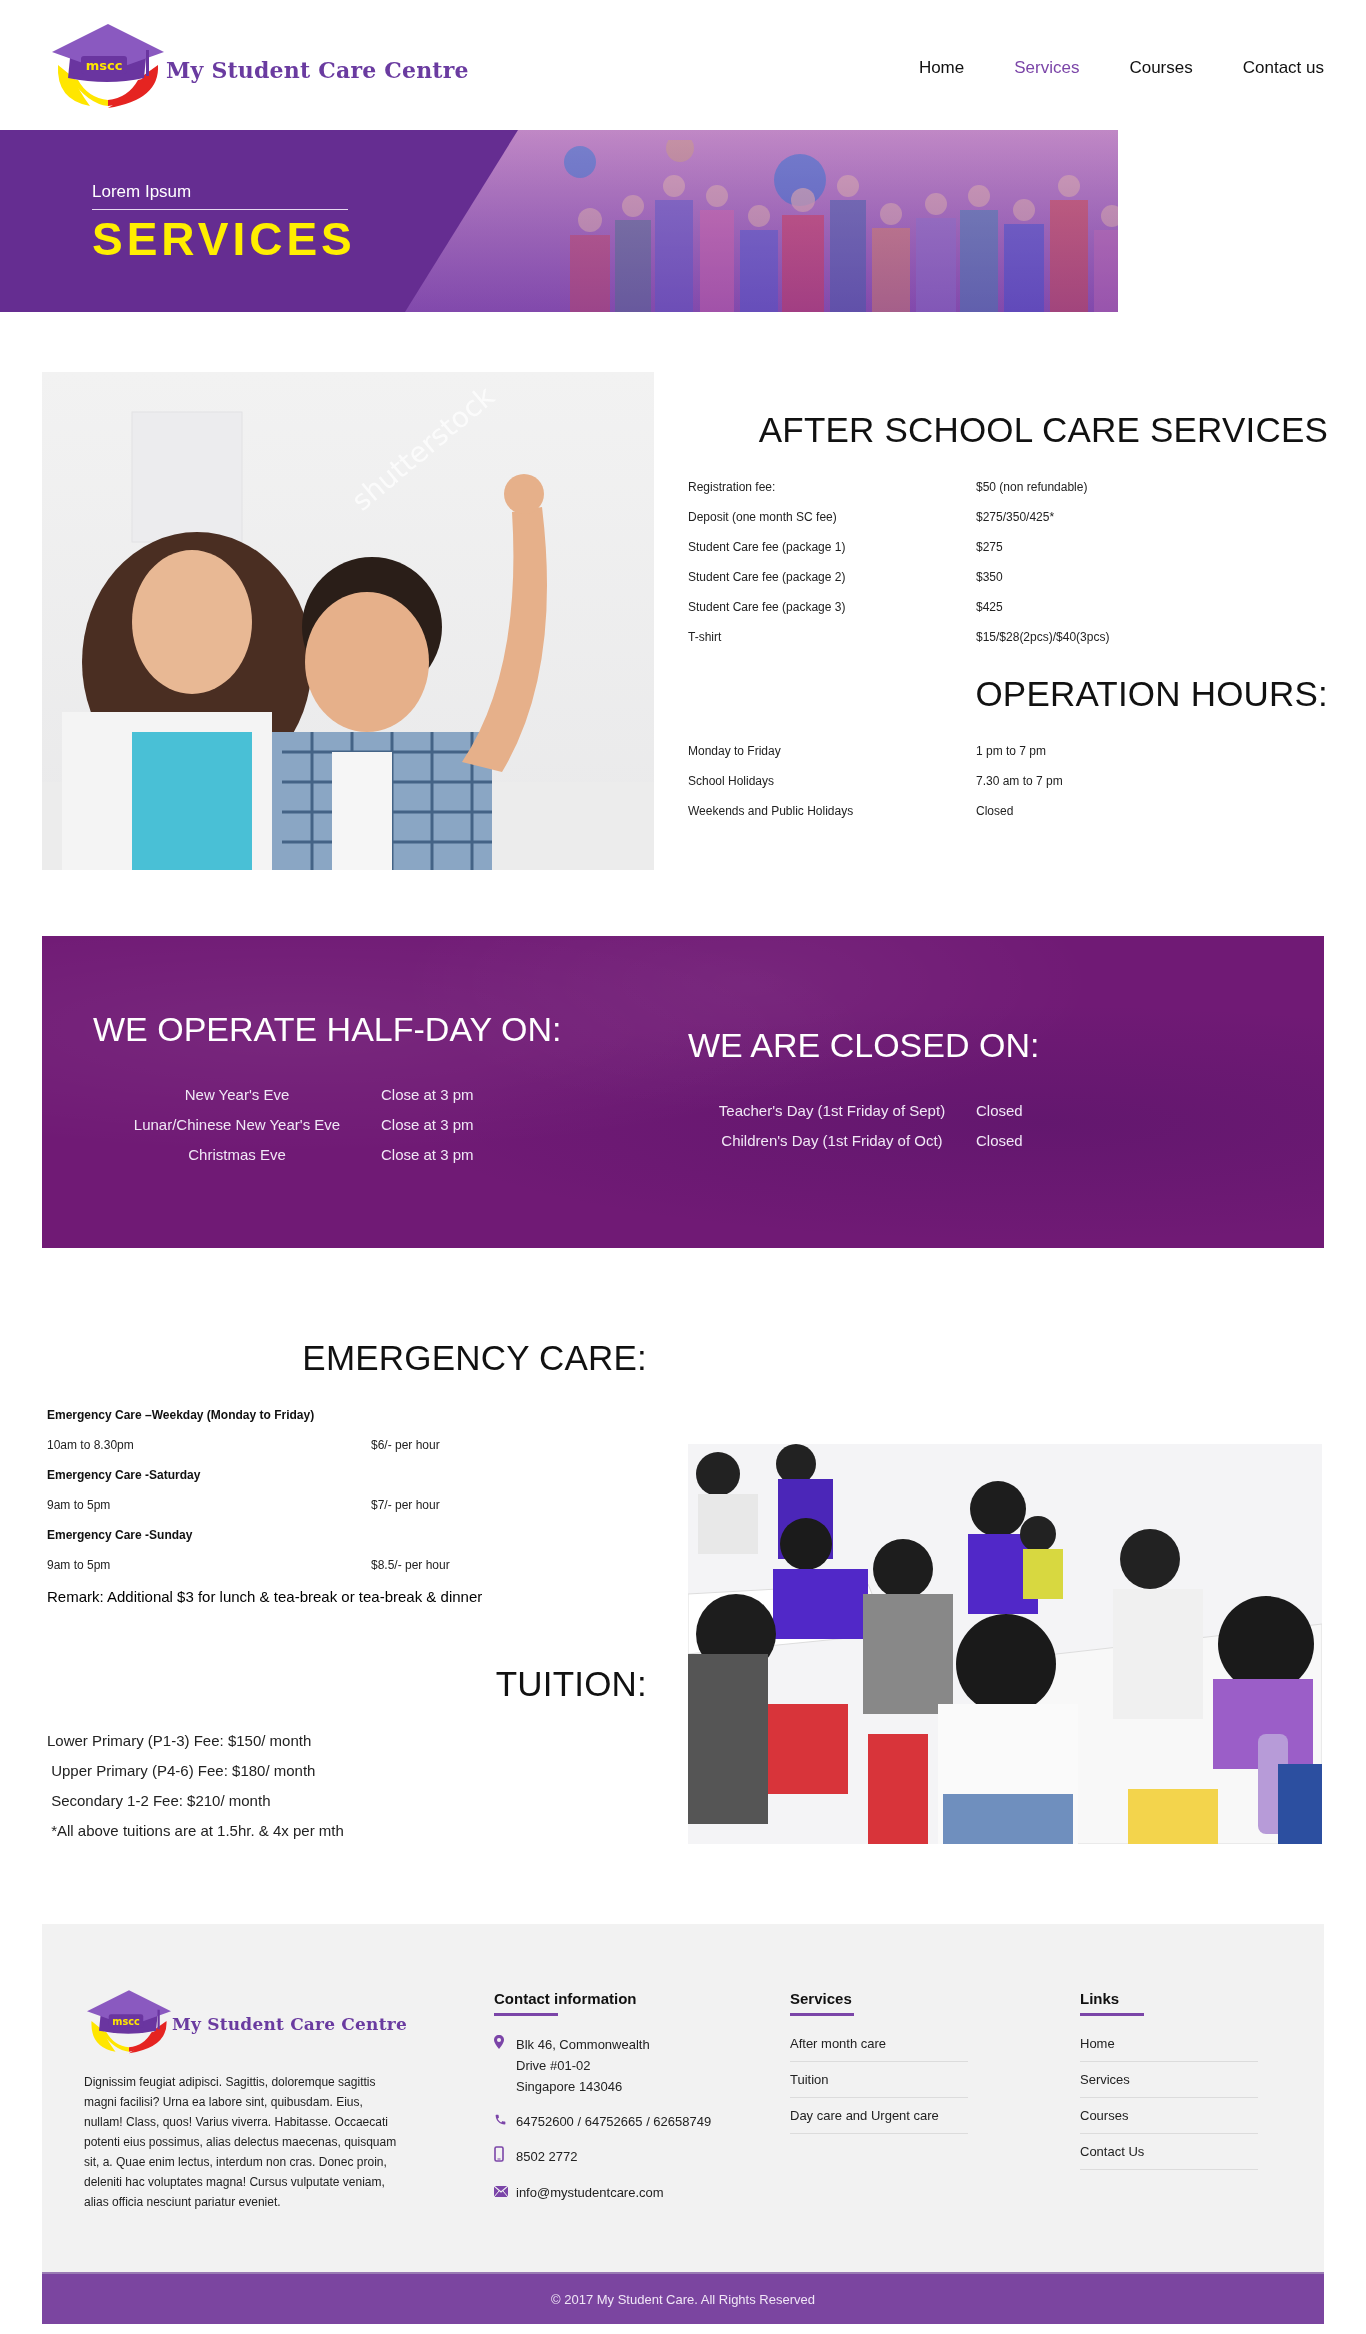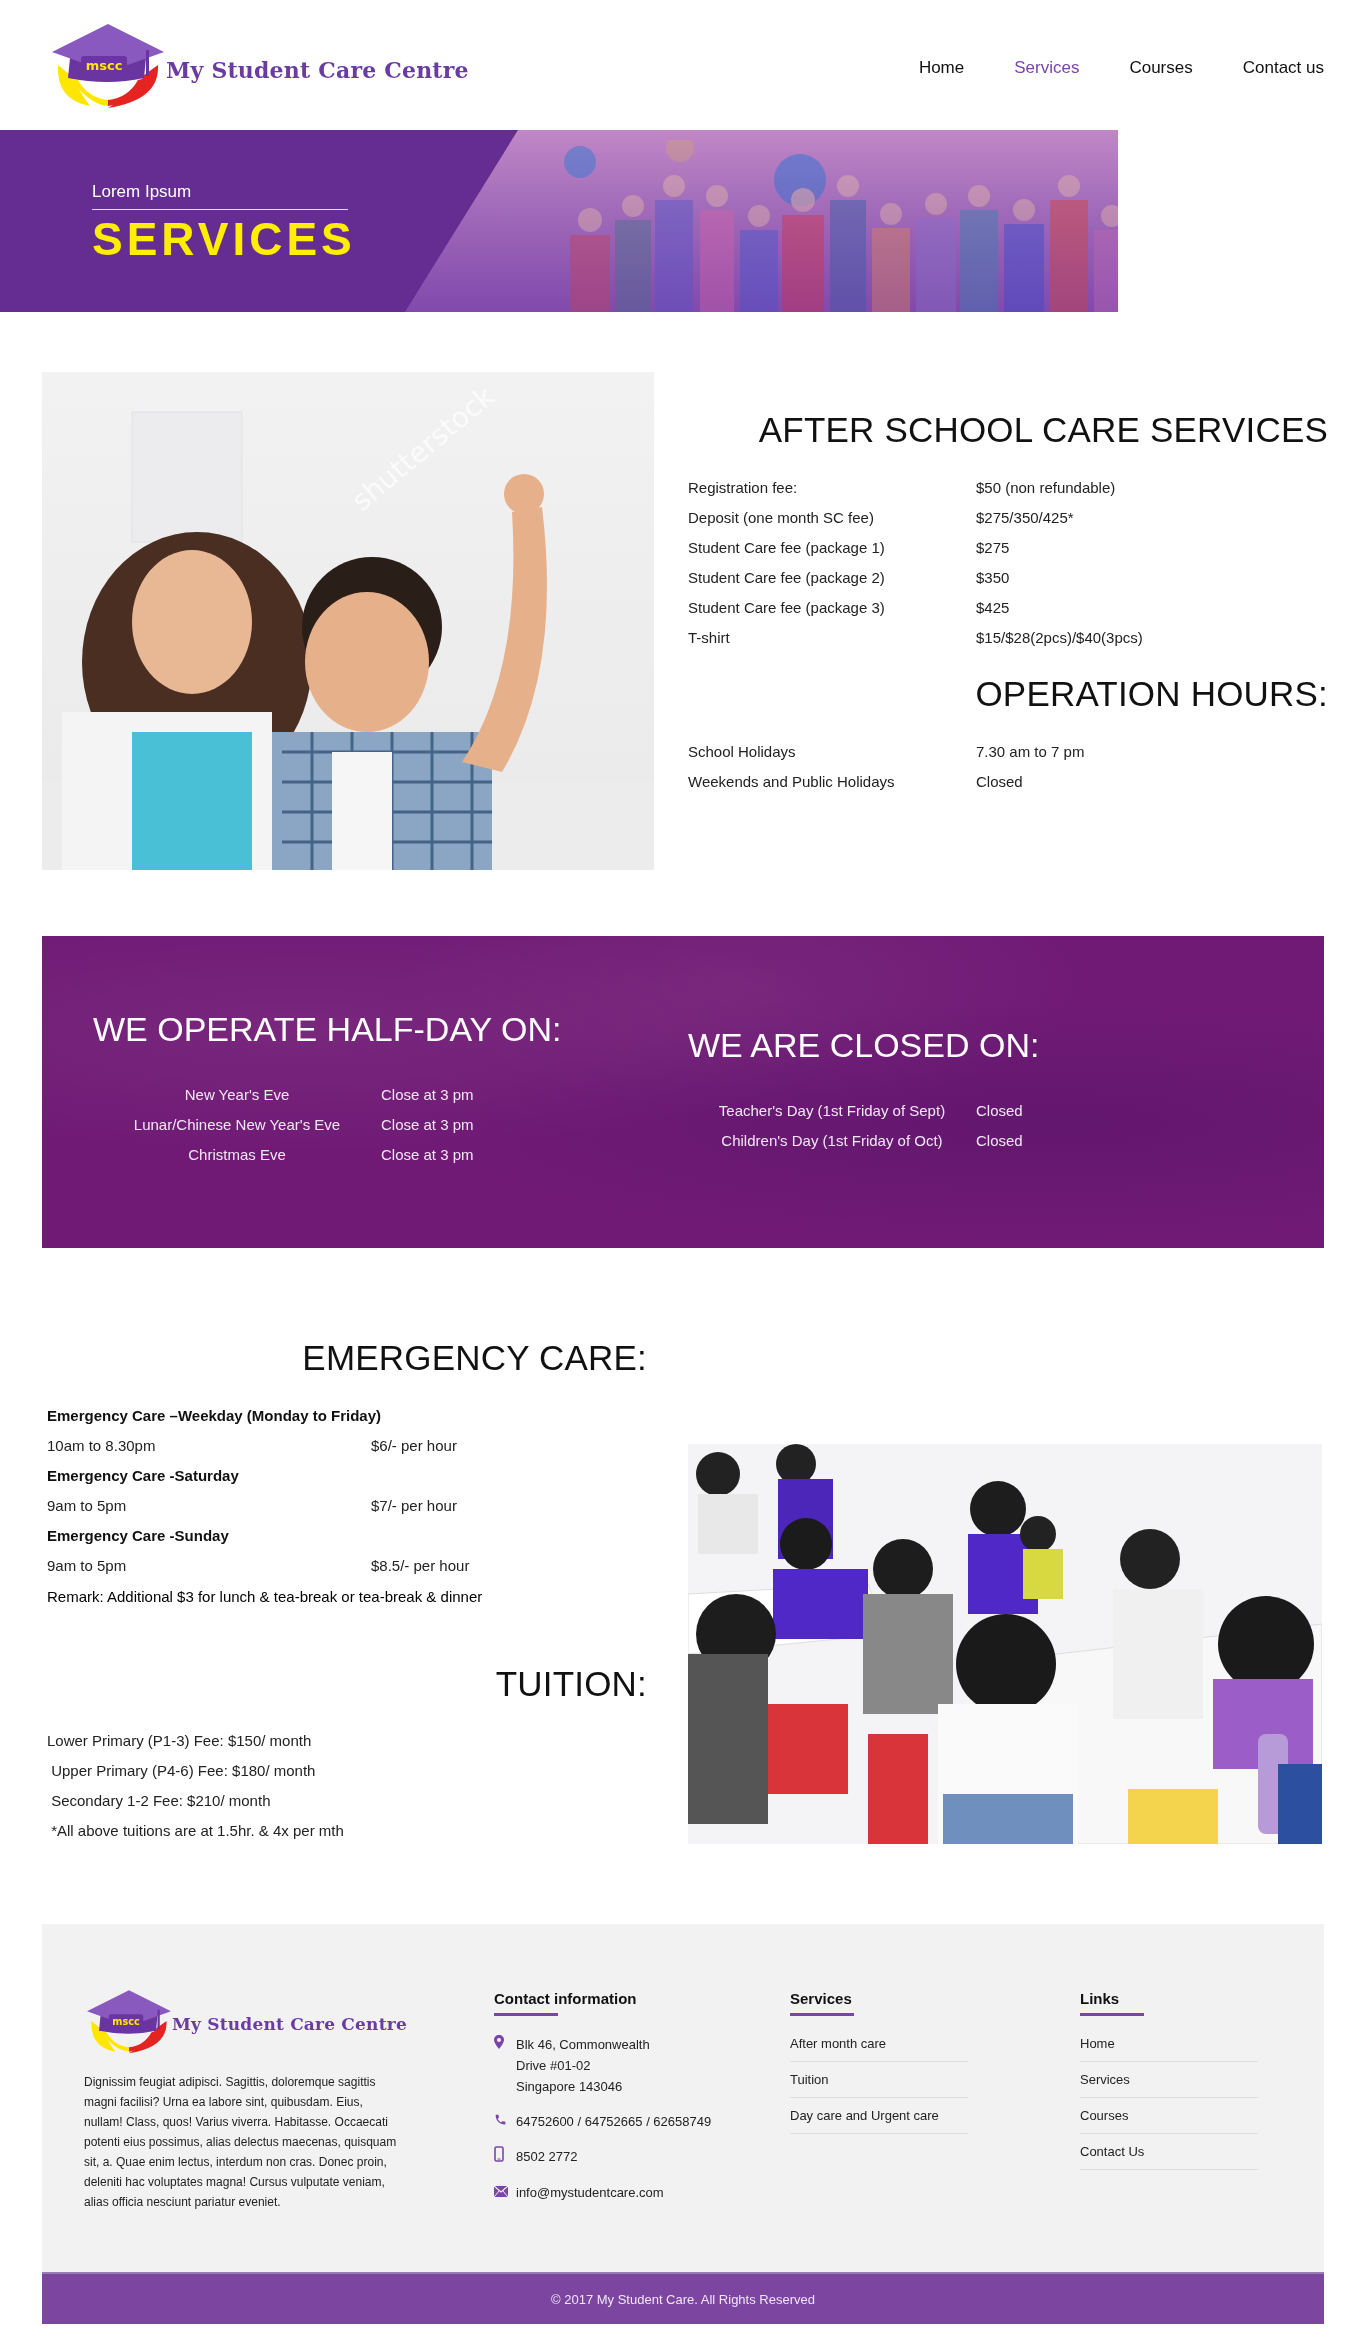--- a/index.html
+++ b/index.html
@@ -23,21 +23,21 @@
   .hero-left { position: absolute; left: 0; top: 0; width: 1366px; height: 182px; background: #652d91;
      clip-path: polygon(0 0, 518px 0, 405px 182px, 0 182px); }
   .hero-sub { position: absolute; left: 92px; top: 52px; color: #fff; font-size: 17px; }
   .hero-rule { position: absolute; left: 92px; top: 79px; width: 256px; height: 1px; background: #e6d9ef; }
   .hero-title { position: absolute; left: 92px; top: 82px; color: #ffee00; font-size: 46px; font-weight: bold; letter-spacing: 4px; }
 
   
   .photo1 { position: absolute; left: 42px; top: 372px; width: 612px; height: 498px; background: linear-gradient(180deg,#f2f2f2,#e9e9ea); overflow: hidden; }
   .sec1 { position: absolute; left: 688px; top: 410px; width: 640px; }
   h2.big { font-weight: normal; font-size: 35px; color: #111; letter-spacing: 0.2px; text-align: right; }
-  .kv { display: flex; font-size: 15px; color: #222; height: 30px; align-items: center; }
+  .kv { display: flex; font-size: 12px; color: #222; height: 30px; align-items: center; }
   .kv .k { width: 288px; }
   .sec1 .table1 { margin-top: 22px; }
   .sec1 .h2b { margin-top: 22px; }
   .sec1 .table2 { margin-top: 22px; }
 
   
   .band { position: absolute; left: 42px; top: 936px; width: 1282px; height: 312px; background: #701a75; overflow: hidden; text-align: center; }
   .band .shade { position:absolute; inset:0; background:
       radial-gradient(ellipse at 20% 30%, rgba(255,255,255,0.06), transparent 40%),
       radial-gradient(ellipse at 78% 60%, rgba(40,10,80,0.18), transparent 45%),
@@ -215,20 +215,24 @@
         <span>$425</span>
       </div>
     <div class="kv">
         <span class="k">T-shirt</span>
         <span>$15/$28(2pcs)/$40(3pcs)</span>
       </div>
   </div>
   <h2 class="big h2b">OPERATION HOURS:</h2>
   <div class="table2">
     <div class="kv">
+        <span class="k">Monday to Friday</span>
+        <span>1 pm to 7 pm</span>
+      </div>
+    <div class="kv">
         <span class="k">School Holidays</span>
         <span>7.30 am to 7 pm</span>
       </div>
     <div class="kv">
         <span class="k">Weekends and Public Holidays</span>
         <span>Closed</span>
       </div>
   </div>
 </section>
 

